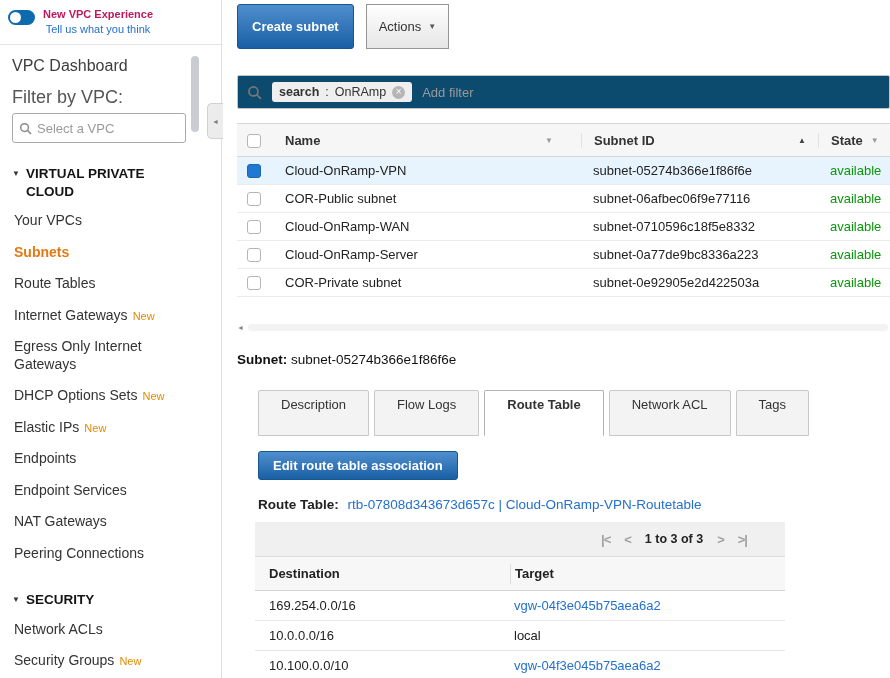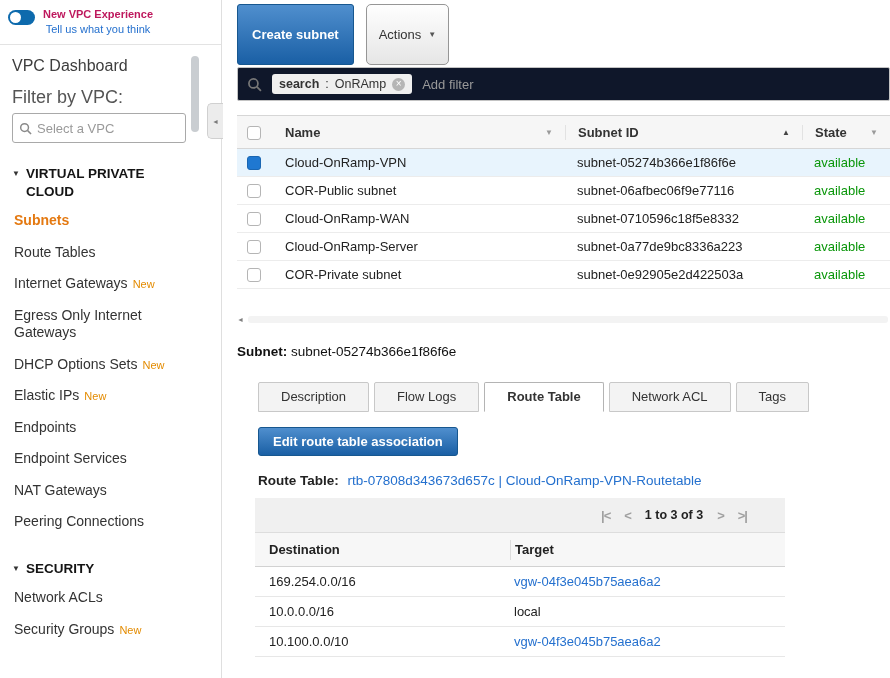--- a/index.html
+++ b/index.html
@@ -40,66 +40,66 @@
 
   
   .main { position:absolute; left:223px; top:0; width:667px; height:678px; padding-left:14px; }
   .toolbar { display:flex; gap:12px; padding-top:4px; }
   button { font-family:inherit; cursor:pointer; }
   .btn-primary { background-color:var(--primary_button,#1e6fc0);
     background-image:linear-gradient(rgba(255,255,255,.22), rgba(0,0,0,.14));
     border:1px solid #17578f; color:#fff; font-weight:bold; font-size:13px;
     padding:6px 14px; border-radius:3px; }
   .btn-secondary { background-image:linear-gradient(#fefefe,#e6e6e6); border:1px solid #969696;
-    color:#333; font-size:13px; padding:22px 12px; border-radius:5px;
+    color:#333; font-size:13px; padding:14px 12px; border-radius:0;
     display:flex; align-items:center; gap:7px; }
   .btn-caret { font-size:8px; color:#555; }
 
-  .filter-bar { margin-top:2px; height:34px; border:1px solid #c3c3c3; border-radius:2px;
-    display:flex; align-items:center; gap:10px; padding:16px 9px; background:#0f172a; cursor:text; }
+  .filter-bar { margin-top:26px; height:34px; border:1px solid #c3c3c3; border-radius:2px;
+    display:flex; align-items:center; gap:10px; padding:16px 9px; background:#0c4a6e; cursor:text; }
   .filter-tag { display:inline-flex; align-items:center; gap:6px; background:#efefef;
     border-radius:3px; padding:3px 7px; font-size:12.5px; }
   .tag-key { font-weight:bold; color:#333; }
   .tag-sep, .tag-val { color:#333; }
   .tag-close { width:13px; height:13px; border-radius:50%; background:#b5b5b5; color:#fff;
     display:inline-flex; align-items:center; justify-content:center; font-size:10px;
     line-height:1; cursor:pointer; }
   .add-filter { color:#999; font-size:13px; }
 
   
   .stable { margin-top:14px; border-top:1px solid #d6d6d6; }
   .srow { display:flex; align-items:center; height:28px; border-bottom:1px solid #ececec;
     font-size:13px; color:#222; background:#fff; }
   .srow.header { height:33px; background:#f6f6f6; border-bottom:1px solid #d6d6d6;
     font-weight:bold; color:#333; }
   .srow.selected { background:var(--selected_row_blue,#e8f4fd); }
   .cell { padding:0 12px; overflow:hidden; white-space:nowrap; }
   .c-check { width:36px; padding:0 0 0 10px; flex:0 0 auto; }
   .c-name { width:292px; flex:0 0 auto; }
-  .c-id { width:237px; flex:0 0 auto; }
+  .c-id { width:237px; flex:0 0 auto;margin-left:16px; }
   .c-state { flex:1 1 auto; }
   .header .c-name, .header .c-id, .header .c-state { display:flex; justify-content:space-between; align-items:center; }
   .header .c-id, .header .c-state { border-left:1px solid #e2e2e2; }
   .sort { font-size:8px; color:#9a9a9a; margin-left:8px; }
   .sort.active { color:#444; }
   .checkbox { display:inline-block; width:14px; height:14px; border:1px solid #b5b5b5;
     border-radius:3px; background:#fff; cursor:pointer; vertical-align:middle; }
   .checkbox.checked { background:var(--checkbox_selected_blue,#1f78d1); border-color:#1a66b2; }
   .state { color:var(--state_available_green,#0a960a); }
 
   .hscroll { margin-top:24px; height:12px; display:flex; align-items:center; gap:4px; }
   .hs-arrow { font-size:7px; color:#808080; cursor:pointer; }
   .hs-track { flex:1; height:7px; background:#f3f3f3; border-radius:3px; margin-right:2px; }
 
   .subnet-line { margin-top:19px; font-size:13.5px; color:#111; }
   .bold { font-weight:bold; }
 
   .tabs { display:flex; gap:5px; margin:23px 0 0 21px; }
   .tab { background:#f3f3f3; border:1px solid #c8c8c8; border-radius:2px 2px 0 0;
-    padding:0 22px; height:30px; line-height:28px; font-size:13px; color:#333; cursor:pointer; }
+    padding:0 22px; height:46px; line-height:28px; font-size:13px; color:#333; cursor:pointer; }
   .tab.active { background:#fff; font-weight:bold; border-color:#b4b4b4; border-bottom-color:#fff; }
 
   .edit-btn { margin:15px 0 0 21px; }
   .rt-line { margin:17px 0 0 21px; font-size:13.5px; }
   .rt-line .link { margin-left:5px; }
   .link { color:var(--link,#2470ce); text-decoration:none; cursor:pointer; }
 
   .rt-box { margin:10px 0 0 18px; width:530px; }
   .pager { height:35px; background:#f0f0f0; border-bottom:1px solid #ddd;
     display:flex; align-items:center; justify-content:flex-end; gap:14px; padding-right:38px; }
@@ -137,20 +137,21 @@
             <circle cx="6" cy="6" r="4.2" fill="none" stroke="#8a8a8a" stroke-width="1.6"></circle>
             <line x1="9.3" y1="9.3" x2="13" y2="13" stroke="#8a8a8a" stroke-width="1.6"></line>
           </svg>
         <input placeholder="Select a VPC" style="">
       </div>
 
       <div class="section-header">
         <span class="sec-arrow">▼</span>
         <span class="sec-label">VIRTUAL PRIVATE CLOUD</span>
       </div>
+      <div class="nav-item"><span class="nav-label">Your VPCs</span><span class="nav-badge"></span></div>
       <div class="nav-item selected"><span class="nav-label">Subnets</span><span class="nav-badge"></span></div>
       <div class="nav-item"><span class="nav-label">Route Tables</span><span class="nav-badge"></span></div>
       <div class="nav-item"><span class="nav-label">Internet Gateways</span><span class="nav-badge">New</span></div>
       <div class="nav-item"><span class="nav-label">Egress Only Internet Gateways</span><span class="nav-badge"></span></div>
       <div class="nav-item"><span class="nav-label">DHCP Options Sets</span><span class="nav-badge">New</span></div>
       <div class="nav-item"><span class="nav-label">Elastic IPs</span><span class="nav-badge">New</span></div>
       <div class="nav-item"><span class="nav-label">Endpoints</span><span class="nav-badge"></span></div>
       <div class="nav-item"><span class="nav-label">Endpoint Services</span><span class="nav-badge"></span></div>
       <div class="nav-item"><span class="nav-label">NAT Gateways</span><span class="nav-badge"></span></div>
       <div class="nav-item"><span class="nav-label">Peering Connections</span><span class="nav-badge"></span></div>

